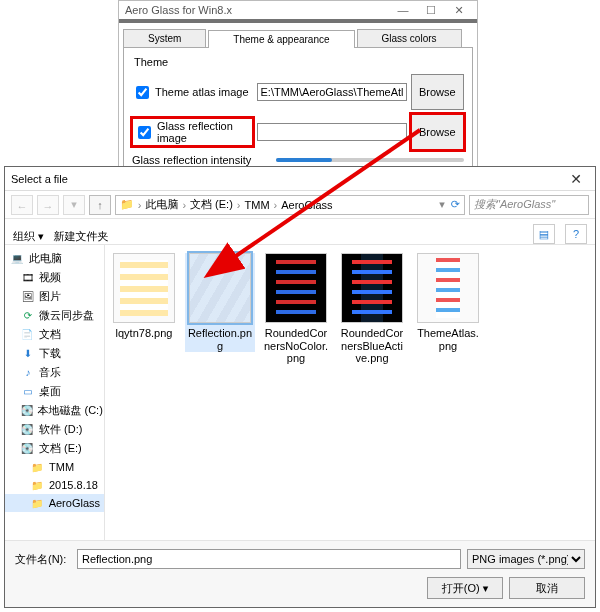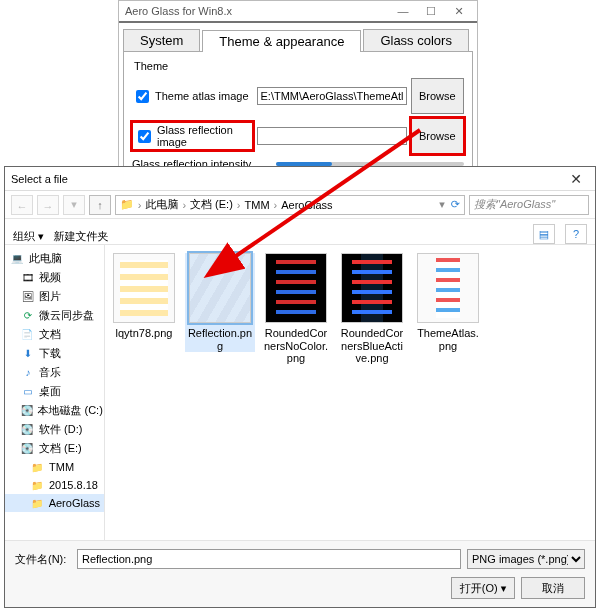--- a/index.html
+++ b/index.html
@@ -1,24 +1,24 @@
 <!DOCTYPE html>
 <html><head>
 <meta charset="utf-8">
 <style>
   * { box-sizing: border-box; font-family: "Segoe UI", Tahoma, sans-serif; font-size: 11px; }
   body { margin: 0; background: #fff; width: 600px; height: 612px; position: relative; overflow: hidden; }
 
   
   .aero-win { position: absolute; left: 118px; top: 0; width: 360px; border: 1px solid #bbb; background: #fff; }
-  .aero-title { display: flex; align-items: center; height: 22px; padding: 0 4px; border-bottom: 2px solid #737373; font-size: 11px; }
+  .aero-title { display: flex; align-items: center; height: 22px; padding: 0 4px; border-bottom: 4px solid #737373; font-size: 11px; }
   .aero-title .title { flex: 1; padding-left: 2px; color: #555; }
   .aero-title .wbtn { width: 28px; text-align: center; color: #666; }
   .tabs { display: flex; margin: 6px 4px 0 4px; }
-  .tab { border: 1px solid #aaa; border-bottom: none; padding: 3px 16px; background: #eee; margin-right: 2px; font-size: 13px; }
+  .tab { border: 1px solid #aaa; border-bottom: none; padding: 3px 24px; background: #eee; margin-right: 2px; font-size: 10px; }
   .tab.active { background: #fff; position: relative; top: 1px; }
   .tab-body { border: 1px solid #aaa; margin: 0 4px 6px 4px; padding: 6px 8px 10px 8px; }
   .group-title { font-size: 11px; margin: 2px 0 6px 2px; }
   .row { display: flex; align-items: center; margin: 4px 0; gap: 4px; }
   .row label { display: flex; align-items: center; gap: 3px; width: 122px; font-size: 11px; }
   .row input[type=text] { flex: 1; border: 1px solid #888; height: 18px; padding: 0 3px; font-size: 11px; }
   .row button { width: 54px; height: 36px; border: 1px solid #888; background: #eee; font-size: 11px; }
   .hl-red { outline: 3px solid #e60000; outline-offset: -1px; }
   .slider-track { flex:1; height:4px; background:#ccc; position:relative; border-radius:2px; }
   .slider-fill { position:absolute; left:0; top:0; height:100%; width:30%; background:#2a7fd4; border-radius:2px; }
@@ -68,21 +68,21 @@
      repeating-linear-gradient(180deg,#e33 0 4px,transparent 4px 10px,#37f 10px 14px,transparent 14px 20px); opacity:.9; }
   .img.th5::before { content:""; position:absolute; inset:4px 18px; background:
      repeating-linear-gradient(180deg,#e55 0 4px,#fff 4px 10px,#5ae 10px 14px,#fff 14px 20px); }
 
   .fd-bottom { border-top:1px solid #e4e4e4; padding:8px 10px; background:#f7f7f7; }
   .fd-bottom .line { display:flex; align-items:center; gap:6px; margin-bottom:8px; }
   .fd-bottom .lbl { width:56px; text-align:left; font-size:11px; }
   .fd-bottom input[type=text] { flex:1; height:20px; border:1px solid #999; padding:0 4px; font-size:11px; }
   .fd-bottom select { width:118px; height:20px; border:1px solid #999; font-size:11px; }
   .fd-bottom .btns { display:flex; justify-content:flex-end; gap:6px; }
-  .fd-bottom .btns button { width:64px; height:22px; border:1px solid #999; background:#eee; font-size:11px; }
+  .fd-bottom .btns button { width:76px; height:22px; border:1px solid #999; background:#eee; font-size:11px; }
 
   
   .arrow-svg { position:absolute; left:0; top:0; pointer-events:none; }
 </style>
 </head>
 <body>
 
 <div class="aero-win">
   <div class="aero-title">
     <span class="title">Aero Glass for Win8.x</span>

